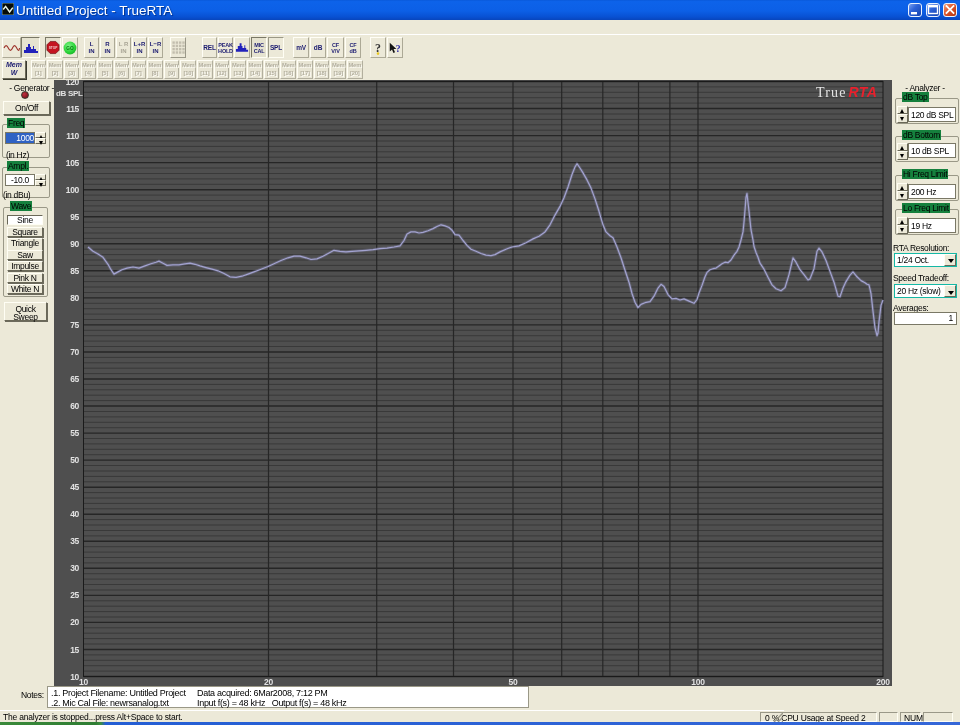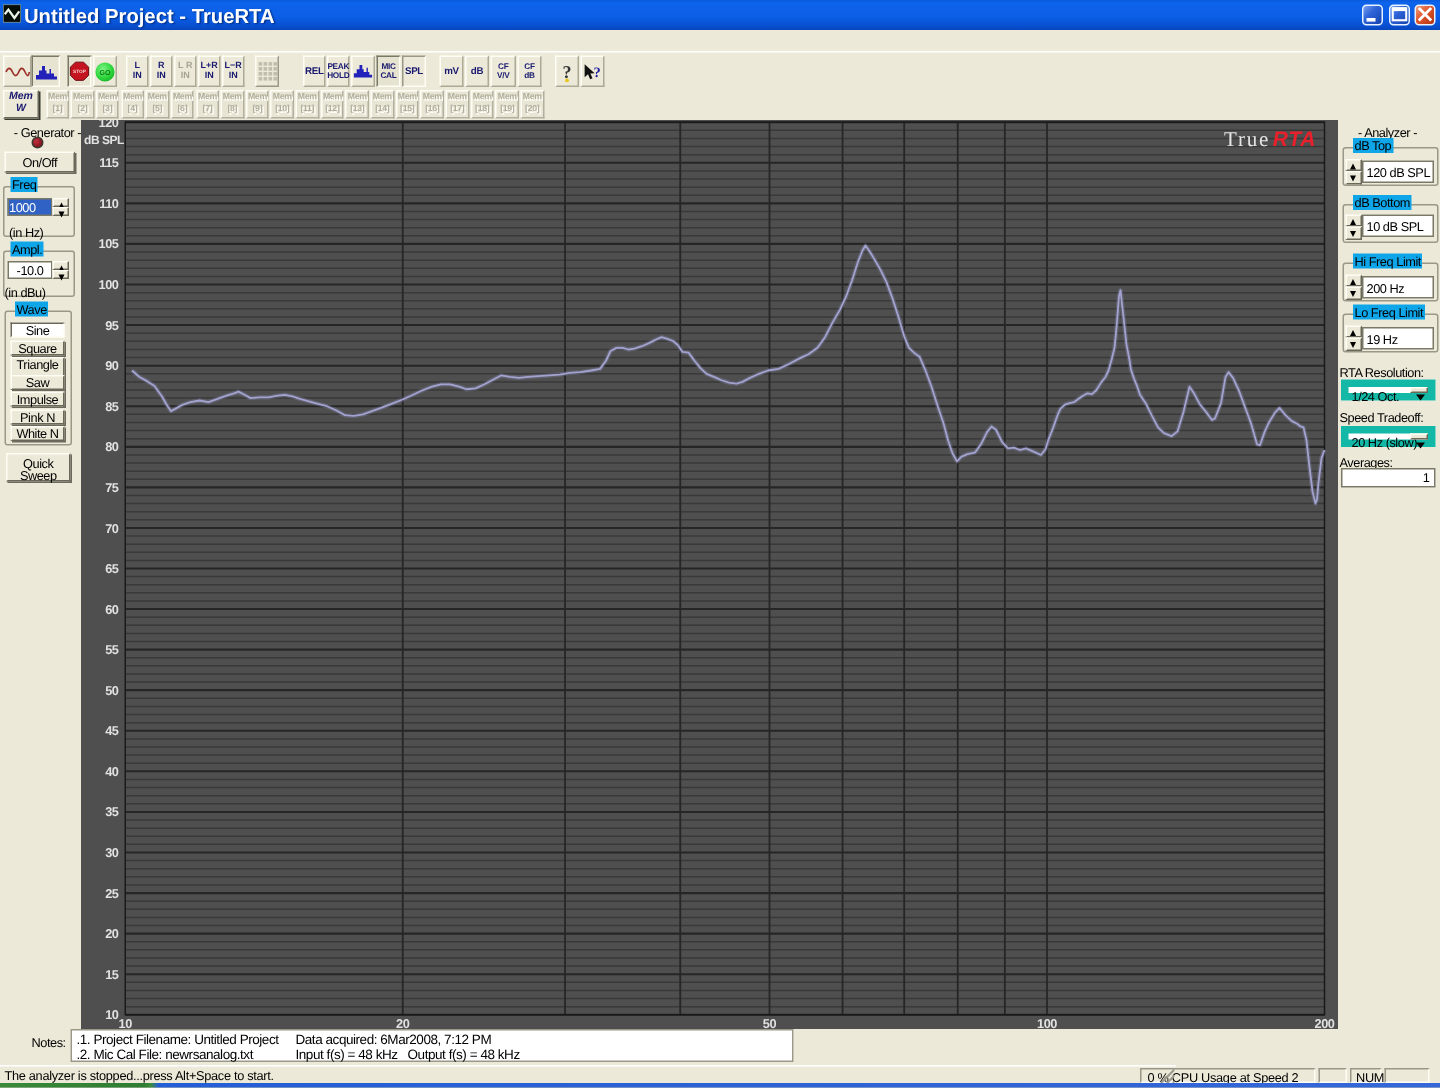--- a/index.html
+++ b/index.html
@@ -1,17 +1,17 @@
 <!DOCTYPE html>
 <html><head><meta charset="utf-8"><style>
 *{margin:0;padding:0;box-sizing:border-box}
 html,body{width:960px;height:725px;overflow:hidden;font-family:"Liberation Sans",sans-serif;background:#ece9d8}
 #win{position:absolute;left:0;top:0;width:960px;height:725px}
 
-#title{position:absolute;left:0;top:0;width:960px;height:20px;background:linear-gradient(180deg,#0a59da 0%,#0d63ea 8%,#0c5fe6 55%,#0850d2 85%,#0845bc 100%);color:#fff;font-weight:bold;font-size:13px}
+#title{position:absolute;left:0;top:0;width:960px;height:20px;background:linear-gradient(180deg,#0a59da 0%,#0d63ea 8%,#0c5fe6 55%,#0850d2 85%,#0845bc 100%);color:#fff;font-weight:normal;font-size:13px}
 #title .cap{position:absolute;left:16px;top:2.5px;font-size:13.5px;text-shadow:1px 1px 1px #00318a}
 #appico{position:absolute;left:2px;top:3px}
 .tbtn{position:absolute;top:3px;width:14px;height:14px;border-radius:3px;border:1px solid #eaf2ff;color:#fff;font-size:10px;line-height:11px;text-align:center}
 #bmin{left:908px;background:linear-gradient(135deg,#7ba1f0 0%,#2e63d8 40%,#1543ae 100%)}
 #bmax{left:926px;background:linear-gradient(135deg,#7ba1f0 0%,#2e63d8 40%,#1543ae 100%)}
 #bclose{left:943px;background:linear-gradient(135deg,#f0a080 0%,#e0552a 45%,#b03310 100%)}
 
 #menu{position:absolute;left:0;top:20px;width:960px;height:14px;background:#ece9d8;font-size:8.5px;letter-spacing:-0.4px;color:#000;border-bottom:1px solid #d8d4c0}
 #menu span{position:absolute;top:3px;white-space:nowrap}
 
@@ -24,30 +24,30 @@
 .t2{font-size:6px;font-weight:bold;color:#1a1a70;line-height:6.5px}
 .t3{font-size:5.5px;font-weight:bold;color:#1a1a70;line-height:6px;letter-spacing:-0.2px}
 .gray{color:#a8a494}
 #tbar2{position:absolute;left:0;top:58px;width:960px;height:22px;background:#ece9d8}
 .memw{position:absolute;left:2px;top:2px;width:24px;height:19px;background:#ece9d8;border:1px solid;border-color:#fffef4 #6a6858 #6a6858 #fffef4;box-shadow:1px 1px 0 #3a3a30;text-align:center;font-size:7px;font-weight:bold;color:#1a1a70;line-height:8px;font-style:italic}
 .memb{position:absolute;top:2px;width:15.6px;height:19px;background:#e8e5d4;border:1px solid;border-color:#fffef6 #b2af9e #b2af9e #fffef6;text-align:center;font-size:5.8px;font-weight:bold;color:#b2ae9d;line-height:8px;letter-spacing:-0.2px;text-shadow:1px 1px 0 #fffef8}
 
 #lpanel{position:absolute;left:0;top:80px;width:54px;height:606px;background:#ece9d8;font-size:8.5px;letter-spacing:-0.3px}
 #rpanel{position:absolute;left:890px;top:80px;width:70px;height:606px;background:#ece9d8;font-size:8.5px;letter-spacing:-0.3px}
 .gbox{position:absolute;border:1px solid #9a9887;border-radius:2px}
-.glab{position:absolute;background:#0ea5e9;padding:0 1px;white-space:nowrap}
+.glab{position:absolute;background:#15803d;padding:0 1px;white-space:nowrap}
 #lpanel div,#rpanel div{white-space:nowrap}
 .btn{position:absolute;background:#ece9d8;border:1px solid;border-color:#fffef4 #6a6858 #6a6858 #fffef4;box-shadow:1px 1px 0 #6c6a5c;text-align:center;color:#000}
 .edit{position:absolute;background:#fff;border:1px solid #7a7866;color:#000}
 .spin{position:absolute;width:11px}
 .spin b{position:absolute;left:0;width:11px;height:8px;background:#ece9d8;border:1px solid;border-color:#fffef4 #6a6858 #6a6858 #fffef4;font-size:0}
 .spin b:after{content:"";position:absolute;left:2.5px;border-left:2.8px solid transparent;border-right:2.8px solid transparent}
 .spin b.up:after{top:2px;border-bottom:4px solid #000}
 .spin b.dn:after{top:2px;border-top:4px solid #000}
-.combo{position:absolute;background:#fff;border:5px solid #14b8a6}
+.combo{position:absolute;background:#fff;border:1px solid #14b8a6}
 .combo .arr{position:absolute;right:0;top:0;bottom:0;width:12px;background:#ece9d8;border:1px solid;border-color:#fffef4 #6a6858 #6a6858 #fffef4}
 .combo .arr:after{content:"";position:absolute;left:2.6px;top:4.5px;border-left:3.2px solid transparent;border-right:3.2px solid transparent;border-top:4px solid #000}
 
 #notesrow{position:absolute;left:0;top:686px;width:960px;height:24px;background:#ece9d8;font-size:9px;letter-spacing:-0.3px}
 #notesbox{position:absolute;left:47px;top:0px;width:482px;height:22px;background:#fff;border:1px solid #9a9887}
 #status{position:absolute;left:0;top:710px;width:784px;height:12px;background:#ece9d8;border-top:1px solid #fff;font-size:8.5px;letter-spacing:-0.2px}
 .spanel{position:absolute;top:1px;height:10px;border:1px solid;border-color:#9a9888 #fffef4 #fffef4 #9a9888}
 #taskbar{position:absolute;left:0;top:722px;width:960px;height:3px;background:linear-gradient(90deg,#3a8a3a 0%,#2e7d32 10%,#3c8d40 10.5%,#245ed4 11%,#3567d8 100%)}
 </style></head><body>
 <div id="win">
@@ -199,21 +199,21 @@
       <div class="memb" style="left:313.7px"><span>Mem<br>[18]</span></div>
       <div class="memb" style="left:330.4px"><span>Mem<br>[19]</span></div>
       <div class="memb" style="left:347.0px"><span>Mem<br>[20]</span></div>
     </div>
 <div id="lpanel">
   <div style="position:absolute;left:0;top:3px;width:54px;text-align:right">- Generator -</div>
   <div style="position:absolute;left:21px;top:11px;width:8px;height:8px;border-radius:50%;background:radial-gradient(circle at 35% 35%,#c03040,#6a0a12);border:1px solid #3a3a30"></div>
   <div class="btn" style="left:3px;top:21px;width:47px;height:14px;font-size:8.5px;line-height:13px">On/Off</div>
   <div class="gbox" style="left:2px;top:44px;width:48px;height:34px"></div>
   <div class="glab" style="left:7px;top:38px">Freq</div>
-  <div class="edit" style="left:5px;top:52px;width:30px;height:12px;background:#2f62c4;color:#fff;font-size:8.5px;text-align:left;line-height:11px">1000</div>
+  <div class="edit" style="left:5px;top:52px;width:30px;height:12px;background:#2f62c4;color:#fff;font-size:8.5px;text-align:right;line-height:11px">1000</div>
   <div class="spin" style="left:35px;top:52px;height:12px">
         <b class="up" style="top:0;height:6px"></b>
         <b class="dn" style="top:6px;height:6px"></b>
       </div>
   <div style="position:absolute;left:6px;top:69.5px">(in Hz)</div>
   <div class="gbox" style="left:2px;top:87px;width:48px;height:31px"></div>
   <div class="glab" style="left:7px;top:81px">Ampl.</div>
   <div class="edit" style="left:5px;top:94px;width:30px;height:12px;font-size:8.5px;text-align:center;line-height:11px">-10.0</div>
   <div class="spin" style="left:35px;top:94px;height:12px">
         <b class="up" style="top:0;height:6px"></b>

